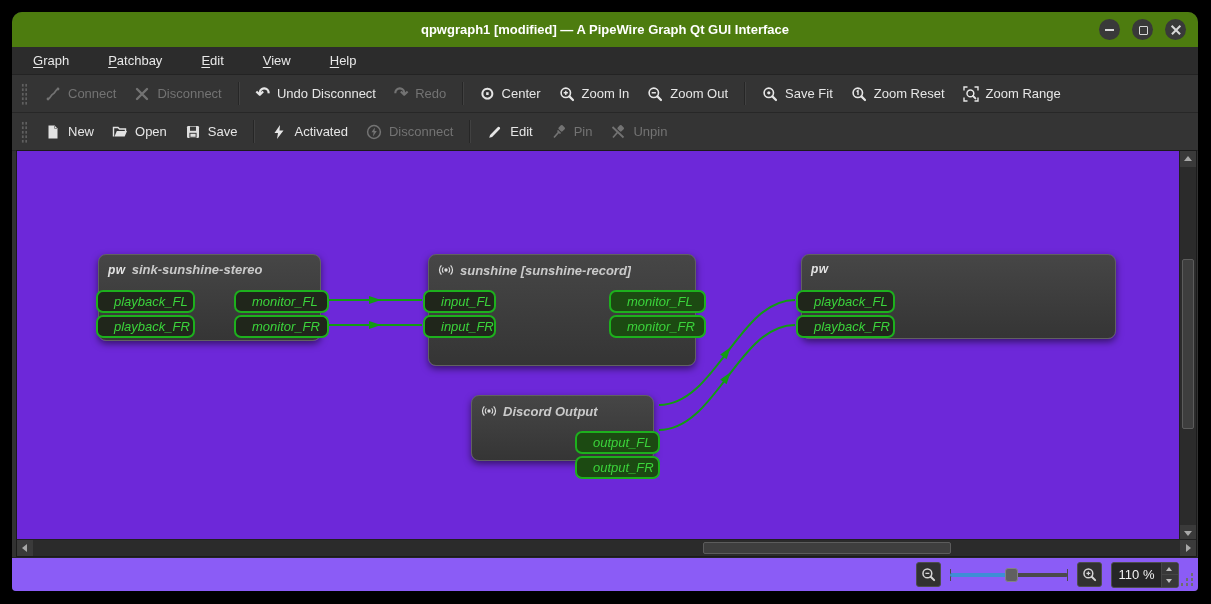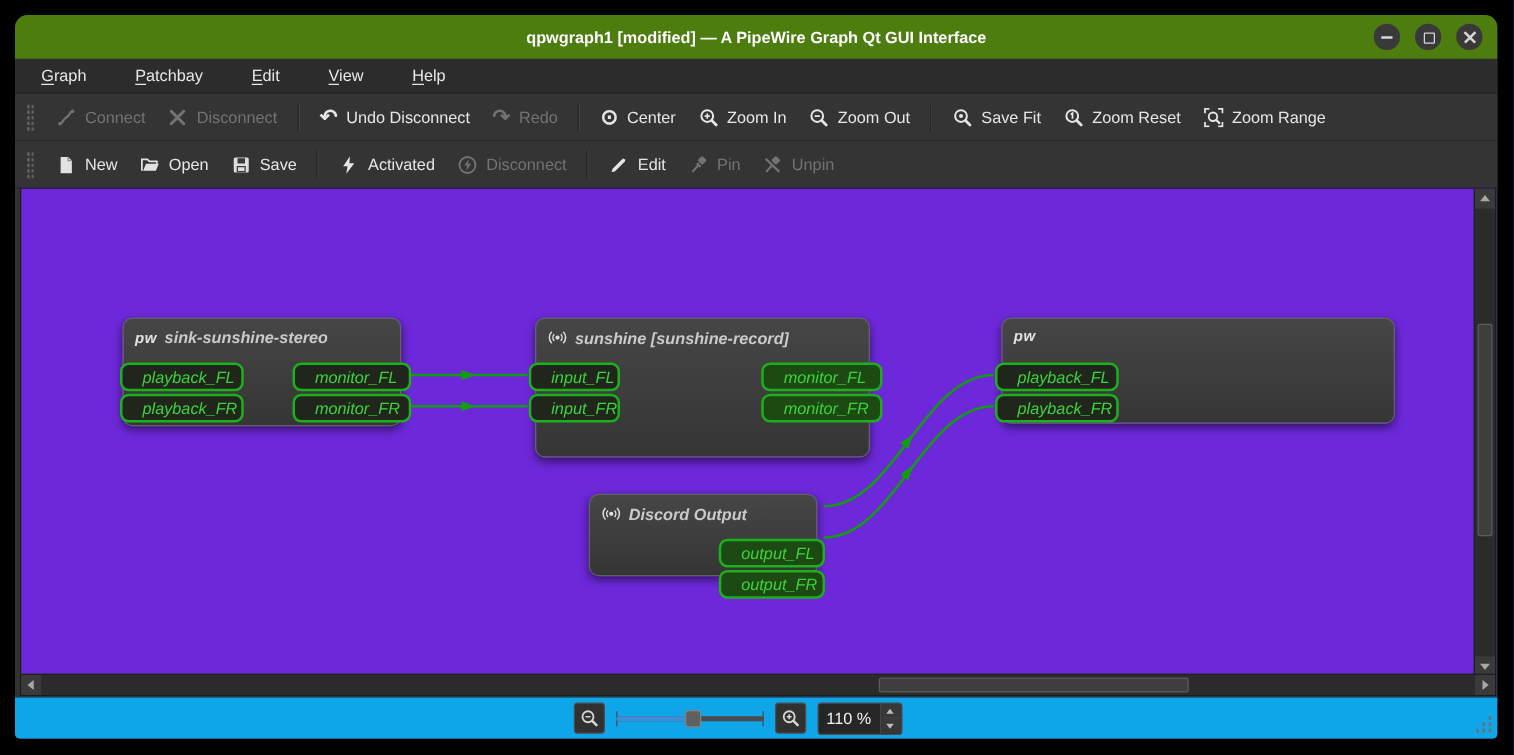--- a/index.html
+++ b/index.html
@@ -52,21 +52,21 @@
   .scroll-btn{position:absolute;width:16px;height:16px;background:#3a3a3a;}
   .scroll-btn::after{content:"";position:absolute;width:0;height:0;}
   .sb-up{top:0;right:0;} .sb-up::after{left:4px;top:5px;border-left:4px solid transparent;border-right:4px solid transparent;border-bottom:5px solid #a8a8a8;}
   .sb-down{bottom:0;right:0;} .sb-down::after{left:4px;top:6px;border-left:4px solid transparent;border-right:4px solid transparent;border-top:5px solid #a8a8a8;}
   .sb-left{left:0;top:0;} .sb-left::after{left:5px;top:4px;border-top:4px solid transparent;border-bottom:4px solid transparent;border-right:5px solid #a8a8a8;}
   .sb-right{right:0;top:0;} .sb-right::after{left:6px;top:4px;border-top:4px solid transparent;border-bottom:4px solid transparent;border-left:5px solid #a8a8a8;}
   .vthumb{position:absolute;left:2px;width:12px;top:108px;height:170px;background:#3e3e3e;border:1px solid #5c5c5c;border-radius:2px;box-sizing:border-box;}
   .hthumb{position:absolute;top:2px;height:12px;left:686px;width:248px;background:#3e3e3e;border:1px solid #5c5c5c;border-radius:2px;box-sizing:border-box;}
 
   
-  .statusbar{position:absolute;left:0;bottom:0;width:100%;height:34px;background:#0ea5e9;border-top:1px solid #242424;display:flex;align-items:center;justify-content:center;padding-right:30px;gap:9px;box-sizing:border-box;}
+  .statusbar{position:absolute;left:0;bottom:0;width:100%;height:34px;background:#8b5cf6;border-top:1px solid #242424;display:flex;align-items:center;justify-content:flex-end;padding-right:19px;gap:9px;box-sizing:border-box;}
   .sb-zoom-btn{width:23px;height:23px;border:1px solid #4d4d4d;border-radius:3px;background:#313131;display:flex;align-items:center;justify-content:center;color:#d5d5d5;}
   .slider{position:relative;width:118px;height:22px;}
   .slider .tick{position:absolute;top:5px;width:1px;height:12px;background:#4a4a4a;}
   .slider .track{position:absolute;left:0;right:0;top:9px;height:4px;background:#4a4a4a;border-radius:2px;}
   .slider .fill{position:absolute;left:0;top:9px;height:4px;width:52%;background:#3e8ed6;border-radius:2px;}
   .slider .handle{position:absolute;left:calc(52% - 6px);top:4px;width:13px;height:14px;background:#606060;border:1px solid #838383;border-radius:3px;box-sizing:border-box;}
   .spinbox{display:flex;width:66px;height:24px;background:#262626;border:1px solid #4d4d4d;border-radius:3px;overflow:hidden;}
   .spin-value{flex:1;font-size:13px;color:#f2f2f2;display:flex;align-items:center;justify-content:center;}
   .spin-col{width:16px;border-left:1px solid #454545;display:flex;flex-direction:column;}
   .spin-btn{flex:1;position:relative;background:#383838;}

